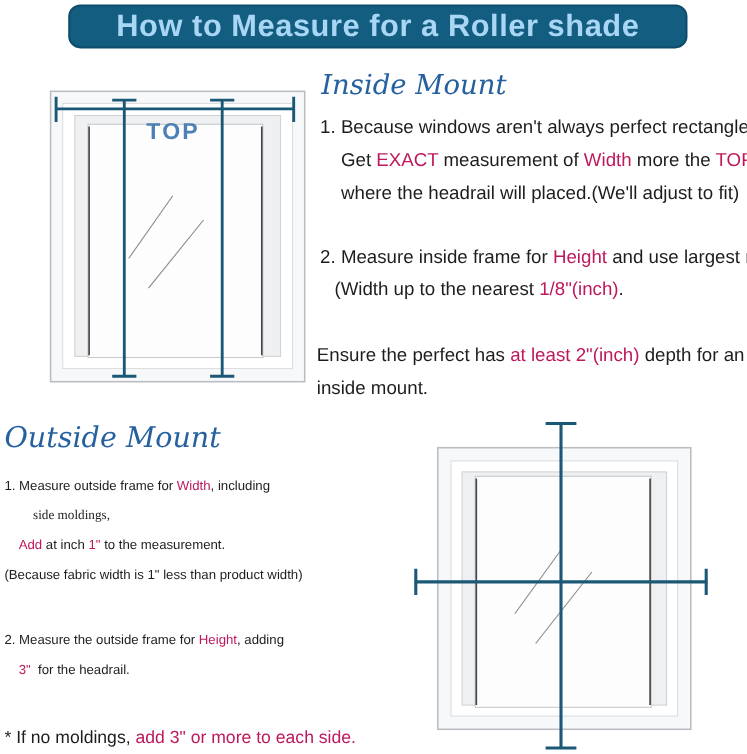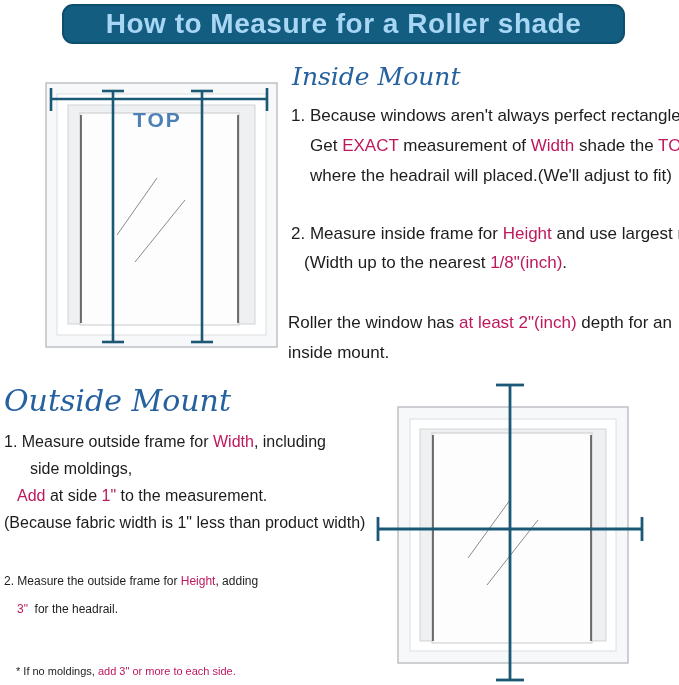--- a/index.html
+++ b/index.html
@@ -16,34 +16,34 @@
   .banner .title{
     color:#a9d6f5;font-weight:bold;font-size:28px;letter-spacing:.5px;
     white-space:nowrap;
   }
   
   .h-serif{
     position:absolute;font-family:"DejaVu Serif",serif;font-style:italic;
     color:#26619f;white-space:nowrap;
   }
   #inside-heading{left:292px;top:62px;font-size:25px;}
-  #outside-heading{left:4px;top:383px;font-size:30px;}
+  #outside-heading{left:4px;top:383px;font-size:26px;}
   
   .tb{position:absolute;color:#1d1d1d;}
   .tb .tl{white-space:nowrap;}
   .accent{color:#be185d;}
   .ind1{padding-left:13px;}
   .ind2{padding-left:19px;}
-  .ind3{padding-left:26px;}
+  .ind3{padding-left:26px;font-family:Liberation Serif, serif;}
   #inside-step1{left:291px;top:101px;font-size:17px;line-height:30px;}
   #inside-step2{left:291px;top:219px;font-size:17px;line-height:29px;}
   #inside-note{left:288px;top:308px;font-size:17px;line-height:30px;}
-  #outside-step1{left:4px;top:428px;font-size:16px;line-height:27px;}
+  #outside-step1{left:4px;top:428px;font-size:12px;line-height:27px;}
   #outside-step2{left:4px;top:567px;font-size:12px;line-height:28px;}
-  #outside-footnote{left:16px;top:658px;font-size:11px;line-height:26px;}
+  #outside-footnote{left:4px;top:658px;font-size:16px;line-height:26px;}
   
   .win{position:absolute;}
   #win1{left:40px;top:80px;}
   #win2{left:372px;top:378px;}
   .top-label{
     position:absolute;left:133px;top:108px;font-size:21px;font-weight:600;
     color:#4d80b4;letter-spacing:2px;white-space:nowrap;
   }
 </style>
 </head>
@@ -77,37 +77,37 @@
     <line x1="62" y1="262" x2="84" y2="262" stroke="#1b5876" stroke-width="2.6"></line>
     <line x1="162" y1="11" x2="162" y2="262" stroke="#1b5876" stroke-width="2.6"></line>
     <line x1="151" y1="11" x2="173" y2="11" stroke="#1b5876" stroke-width="2.6"></line>
     <line x1="151" y1="262" x2="173" y2="262" stroke="#1b5876" stroke-width="2.6"></line>
   </svg>
   <div class="top-label">TOP</div>
 
   <div class="h-serif" id="inside-heading">Inside Mount</div>
   <div class="tb" id="inside-step1">
       <div class="tl"><span>1. Because windows aren't always perfect rectangles:</span></div>
-      <div class="tl ind2"><span>Get </span><span class="accent">EXACT</span><span> measurement of </span><span class="accent">Width</span><span> shade the </span><span class="accent">TOP</span></div>
+      <div class="tl ind2"><span>Get </span><span class="accent">EXACT</span><span> measurement of </span><span class="accent">Width</span><span> more the </span><span class="accent">TOP</span></div>
       <div class="tl ind2"><span>where the headrail will placed.(We'll adjust to fit)</span></div>
     </div>
   <div class="tb" id="inside-step2">
       <div class="tl"><span>2. Measure inside frame for </span><span class="accent">Height</span><span> and use largest number</span></div>
       <div class="tl ind1"><span>(Width up to the nearest </span><span class="accent">1/8"(inch)</span><span>.</span></div>
     </div>
   <div class="tb" id="inside-note">
-      <div class="tl"><span>Roller the window has </span><span class="accent">at least 2"(inch)</span><span> depth for an</span></div>
+      <div class="tl"><span>Ensure the perfect has </span><span class="accent">at least 2"(inch)</span><span> depth for an</span></div>
       <div class="tl"><span>inside mount.</span></div>
     </div>
 
   <div class="h-serif" id="outside-heading">Outside Mount</div>
   <div class="tb" id="outside-step1">
       <div class="tl"><span>1. Measure outside frame for </span><span class="accent">Width</span><span>, including</span></div>
       <div class="tl ind3"><span>side moldings,</span></div>
-      <div class="tl ind1"><span class="accent">Add</span><span> at side </span><span class="accent">1"</span><span> to the measurement.</span></div>
+      <div class="tl ind1"><span class="accent">Add</span><span> at inch </span><span class="accent">1"</span><span> to the measurement.</span></div>
       <div class="tl"><span>(Because fabric width is 1" less than product width)</span></div>
     </div>
   <div class="tb" id="outside-step2">
       <div class="tl"><span>2. Measure the outside frame for </span><span class="accent">Height</span><span>, adding</span></div>
       <div class="tl ind1"><span class="accent">3"</span><span>&nbsp; for the headrail.</span></div>
     </div>
   <div class="tb" id="outside-footnote">
       <div class="tl"><span>* If no moldings, </span><span class="accent">add 3" or more to each side.</span></div>
     </div>
 

